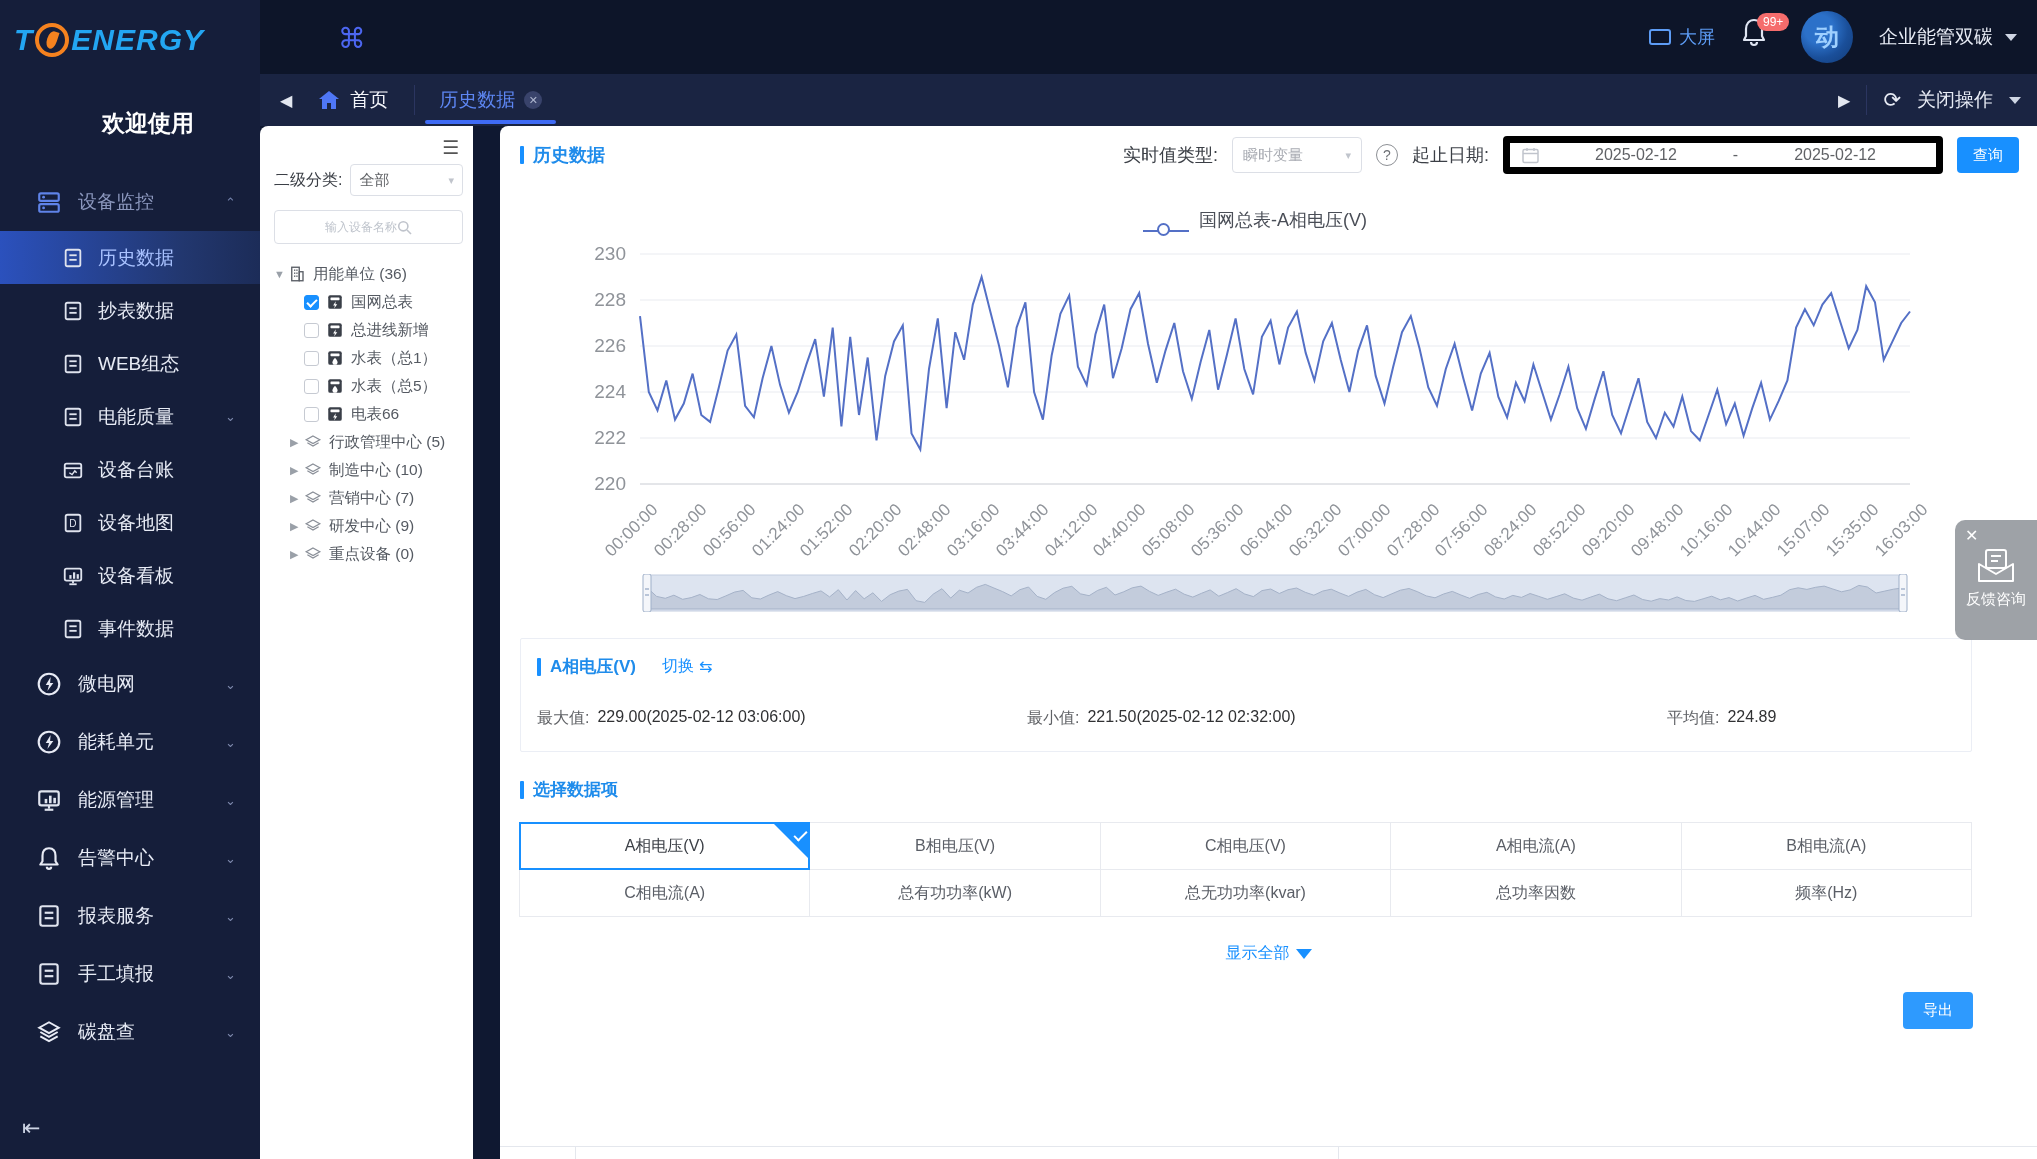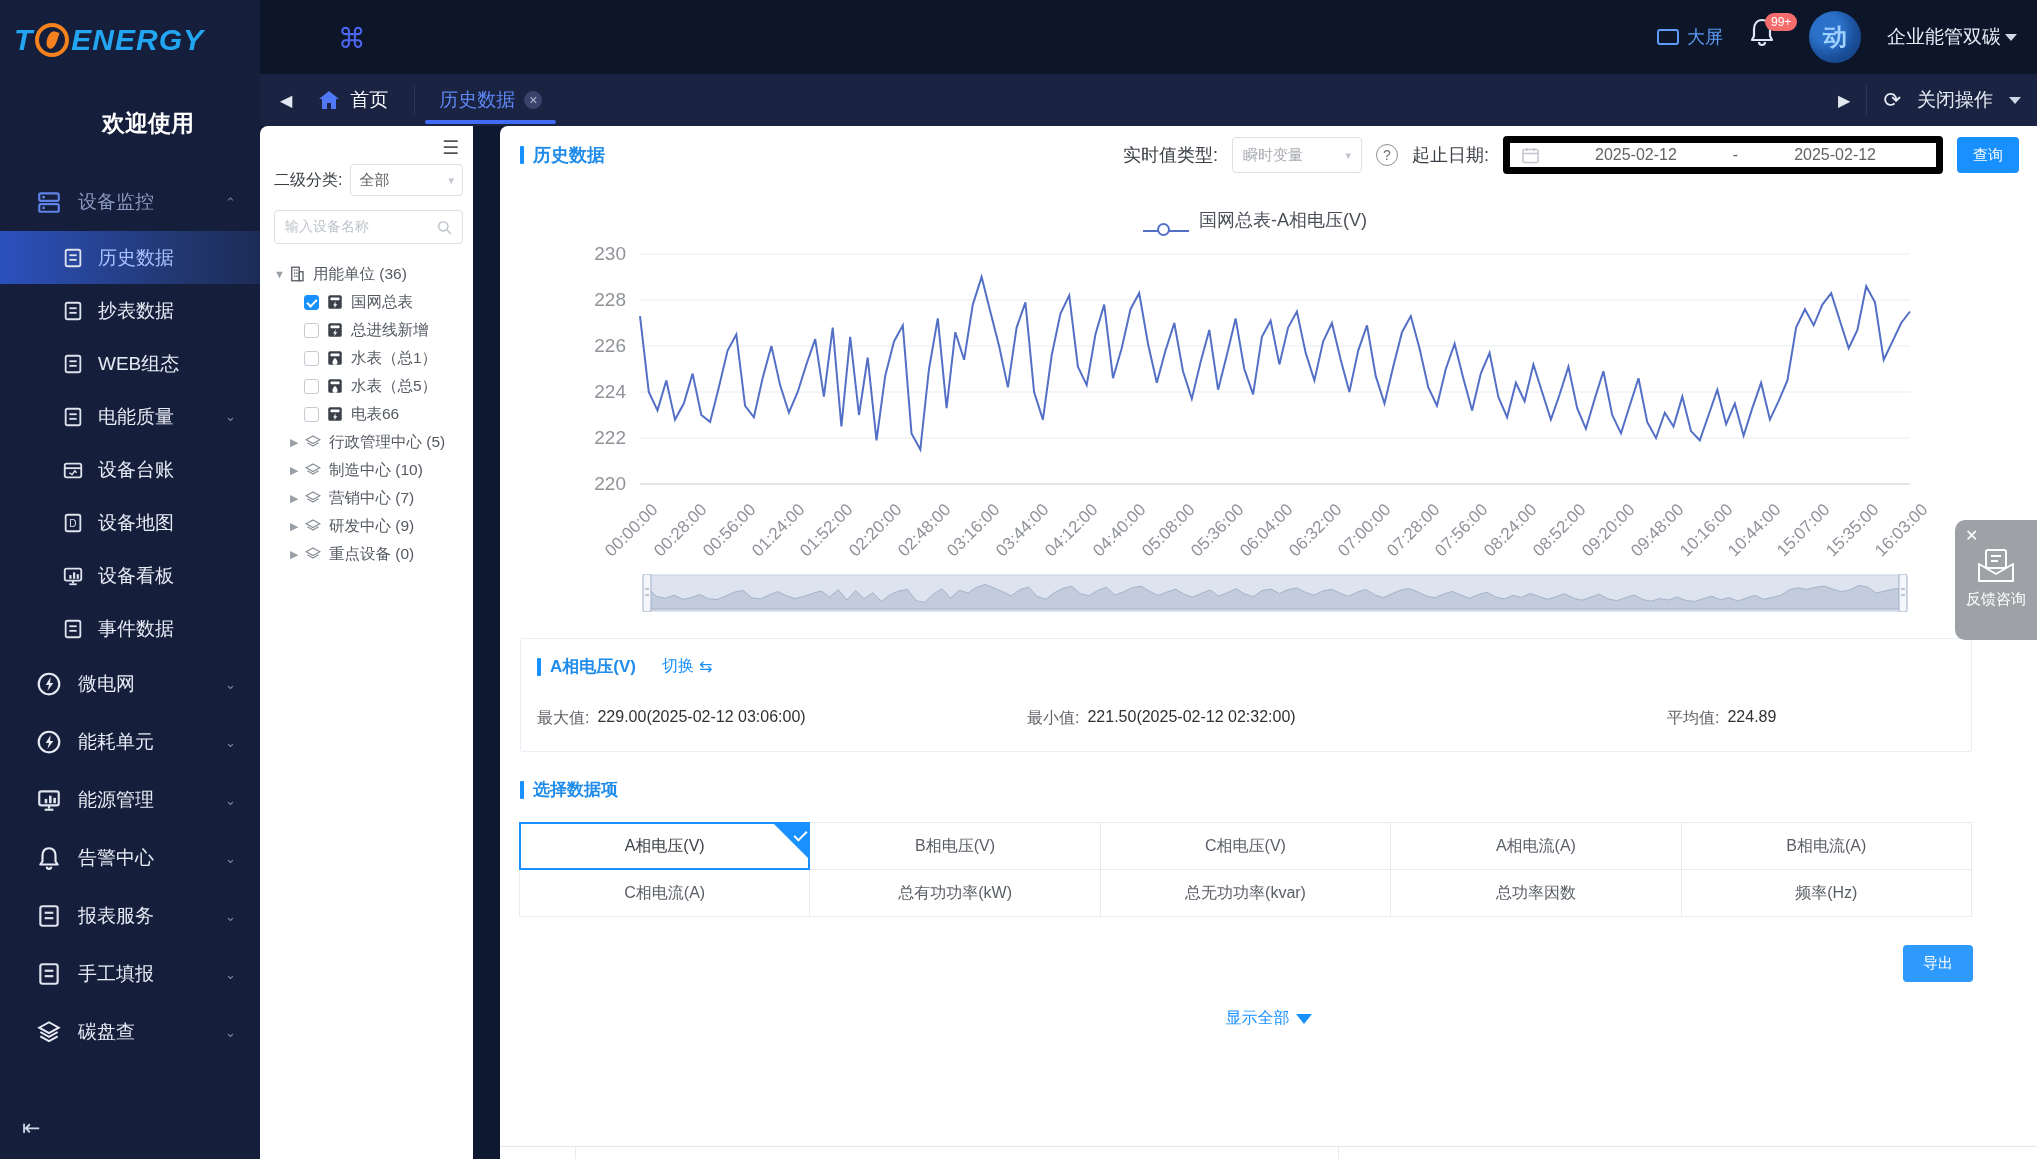--- a/index.html
+++ b/index.html
@@ -27,41 +27,41 @@
 
   
   #topbar { position:absolute; left:260px; top:0; width:1777px; height:74px; background:#0d1529; }
   #cmd-icon { position:absolute; left:78px; top:22px; color:#4c66f0; font-size:28px; cursor:pointer; }
   #top-right { position:absolute; right:20px; top:0; height:74px; display:flex; align-items:center; gap:26px; }
   #bigscreen { color:#5d9cf5; font-size:18px; display:flex; align-items:center; gap:8px; cursor:pointer; }
   #bigscreen .scr { width:22px; height:16px; border:2px solid #5d9cf5; border-radius:3px; position:relative; }
   #bell-wrap { position:relative; width:34px; height:40px; cursor:pointer; }
   #badge { position:absolute; top:-4px; left:16px; background:#f56c6c; color:#fff; font-size:12px; border-radius:9px; padding:2px 6px; }
   #avatar { width:52px; height:52px; border-radius:50%; background:radial-gradient(circle at 35% 35%,#2c71c9 0 30%,#1a4f9a 60%,#123a75 100%); display:flex; align-items:center; justify-content:center; color:#9fd0ff; font-weight:bold; font-size:24px; cursor:pointer; }
-  #org { color:#e9edf6; font-size:19px; display:flex; align-items:center; gap:4px; cursor:pointer;font-family:Liberation Serif, serif; }
+  #org { color:#e9edf6; font-size:19px; display:flex; align-items:center; gap:12px; cursor:pointer;font-family:Liberation Serif, serif; }
   .caret-down { width:0; height:0; border-left:6px solid transparent; border-right:6px solid transparent; border-top:7px solid #cfd6e4; display:inline-block; }
 
   
   #tabbar { position:absolute; left:260px; top:74px; width:1777px; height:52px; background:#1a2442; display:flex; align-items:center; }
   .nav-arrow { color:#e3e7f0; font-size:16px; cursor:pointer; }
   #tab-home { display:flex; align-items:center; gap:10px; color:#f2f4f9; font-size:19px; padding:12px 26px; height:52px; cursor:pointer; }
   #tab-sep { width:1px; height:30px; background:#2b3560; }
   #tab-active { position:relative; display:flex; align-items:center; gap:9px; color:#5d86f2; font-size:19px; padding:0 24px; height:52px; cursor:pointer; }
   #tab-active .underline { position:absolute; left:10px; right:10px; bottom:2px; height:4px; background:#3f6bf5; border-radius:2px; }
   #tab-close { width:18px; height:18px; border-radius:50%; background:#39436b; color:#aeb6cf; font-size:11px; display:flex; align-items:center; justify-content:center; }
   #tab-right { position:absolute; right:16px; display:flex; align-items:center; gap:16px; color:#e8ecf5; font-size:19px; }
   #tab-right .vsep { width:1px; height:30px; background:#2b3560; }
 
   
   #treepanel { position:absolute; left:260px; top:126px; width:213px; height:1033px; background:#ffffff; border-radius:8px 0 0 0; padding:12px 10px 0 14px; }
   #tree-burger { position:absolute; right:14px; top:10px; color:#555; font-size:19px; cursor:pointer; }
   #cls-row { display:flex; align-items:center; margin-top:26px; }
   #cls-label { color:#3b3f46; font-size:16px; }
   #cls-select { margin-left:8px; flex:1; border:1px solid #dcdfe6; border-radius:4px; height:32px; display:flex; align-items:center; padding:0 8px; color:#606266; font-size:15px; justify-content:space-between; cursor:pointer; }
-  #search-box { margin-top:14px; border:1px solid #dcdfe6; border-radius:4px; height:34px; display:flex; align-items:center; padding:12px 10px; color:#bfc4cc; font-size:14px; justify-content:space-between; }
+  #search-box { margin-top:14px; border:1px solid #dcdfe6; border-radius:4px; height:34px; display:flex; align-items:center; padding:12px 10px; color:#bfc4cc; font-size:12px; justify-content:center; }
   #tree { margin-top:16px; font-size:15.5px; color:#555a62; }
   .trow { display:flex; align-items:center; height:28px; cursor:pointer; white-space:nowrap; }
   .trow .caret { width:14px; color:#9aa0a8; font-size:11px; flex:none; }
   .trow .ticon { width:18px; height:18px; margin-right:7px; flex:none; display:inline-flex; }
   .trow .cb { width:15px; height:15px; border:1px solid #c6cad2; border-radius:3px; margin:0 7px 0 0; flex:none; background:#fff; position:relative; }
   .trow .cb.on { background:#1890ff; border-color:#1890ff; }
   .trow .cb.on::after { content:""; position:absolute; left:4px; top:1px; width:4px; height:8px; border:2px solid #fff; border-top:0; border-left:0; transform:rotate(45deg); }
   .trow.dev { padding-left:30px; }
   .trow.fold { padding-left:16px; }
 
@@ -642,26 +642,26 @@
         <span>总无功功率(kvar)</span>
       </div>
       <div class="sel-item">
         <span>总功率因数</span>
       </div>
       <div class="sel-item">
         <span>频率(Hz)</span>
       </div>
     </div>
 
+  <div id="show-all">
+    <span>显示全部</span><span class="tri"></span>
+  </div>
+
   <div id="export-wrap">
     <button id="export-btn">导出</button>
-  </div>
-
-  <div id="show-all">
-    <span>显示全部</span><span class="tri"></span>
   </div>
 
   <div id="tbl-strip">
     <span class="vline" style="left:75px"></span>
     <span class="vline" style="left:838px"></span>
   </div>
 </div>
 
 <div id="feedback">
   <span id="fb-close">✕</span>

